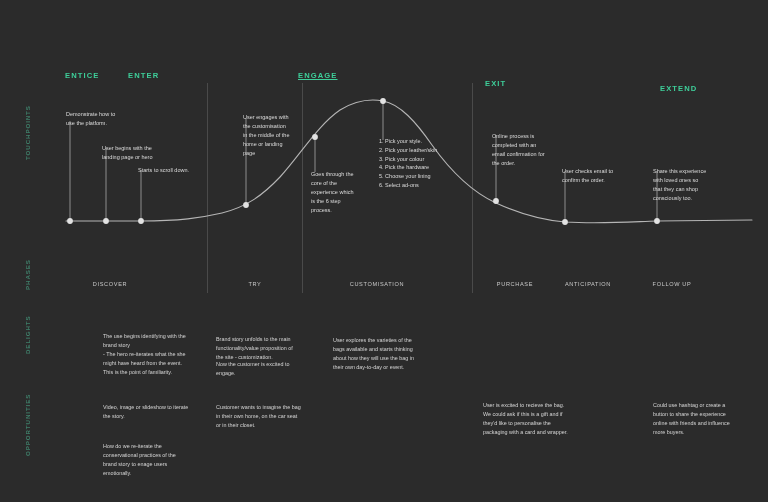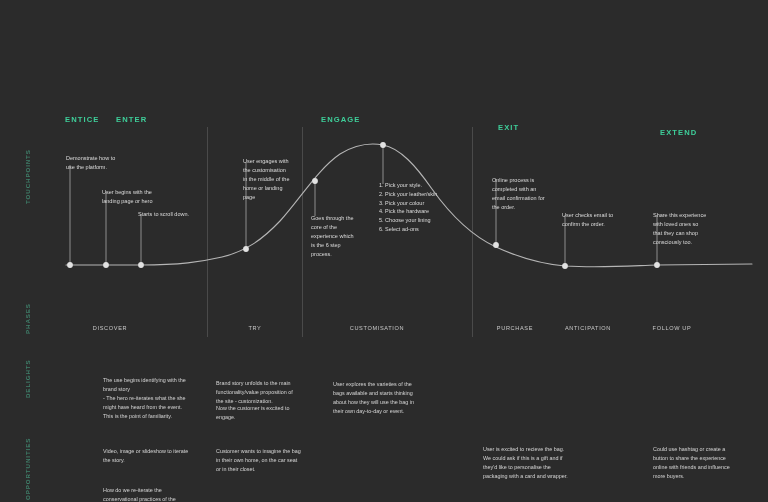--- a/index.html
+++ b/index.html
@@ -13,21 +13,20 @@
     position: relative;
     overflow: hidden;
     font-family: "Liberation Sans", sans-serif;
     color: #d9d9d9;
   }
   #canvas {
     position: absolute;
     inset: 0;
     width: 768px;
     height: 390px;
-    margin-top: 44px;
   }
   
   .rail-label {
     position: absolute;
     left: 0;
     transform-origin: left top;
     transform: rotate(-90deg);
     font-size: 6.2px;
     letter-spacing: 0.9px;
     color: #3f7f6a;
@@ -91,23 +90,23 @@
 <body>
 
 <div id="canvas">
 
   <div class="rail-label" style="top:160px; left:24px;">TOUCHPOINTS</div>
   <div class="rail-label" style="top:290px; left:24px;">PHASES</div>
   <div class="rail-label" style="top:354px; left:24px;">DELIGHTS</div>
   <div class="rail-label" style="top:456px; left:24px;">OPPORTUNITIES</div>
 
   <div class="stage" style="left:65px; top:71px;">ENTICE</div>
-  <div class="stage" style="left:116px; top:71px;">ENTER</div>
-  <div class="stage" style="left:321px; top:71px;">ENGAGE</div>
-  <div class="stage" style="left:498px; top:79px;">EXIT</div>
+  <div class="stage" style="left:128px; top:71px;">ENTER</div>
+  <div class="stage" style="left:298px; top:71px;text-decoration:underline;">ENGAGE</div>
+  <div class="stage" style="left:485px; top:79px;">EXIT</div>
   <div class="stage" style="left:660px; top:84px;">EXTEND</div>
 
   <div class="divider" style="left:207px; top:83px; height:210px;"></div>
   <div class="divider" style="left:302px; top:83px; height:210px;"></div>
   <div class="divider" style="left:472px; top:83px; height:210px;"></div>
 
   <svg id="curve-svg" viewBox="0 0 768 502" xmlns="http://www.w3.org/2000/svg">
 
     <path d="M 66 221
              L 141 221

